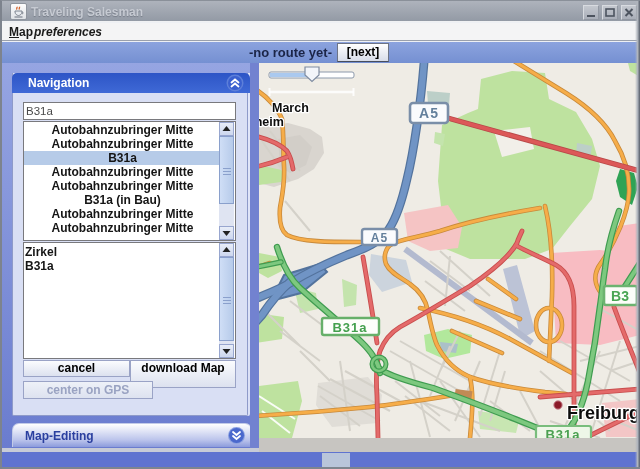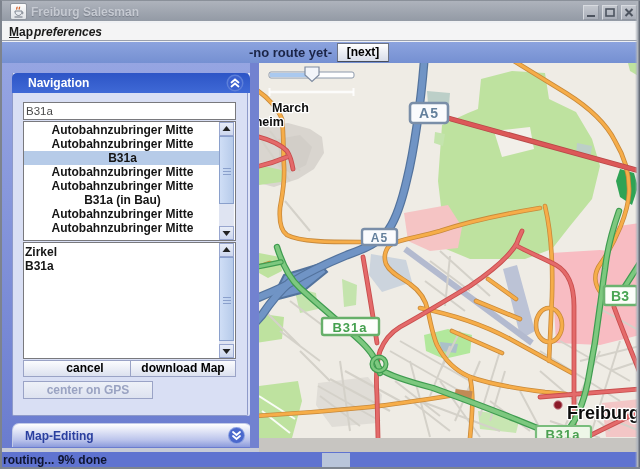--- a/index.html
+++ b/index.html
@@ -61,21 +61,21 @@
 <div class="win">
   <div class="titlebar">
     <div class="jicon">
         <svg width="15" height="15" viewBox="0 0 15 15">
           <path d="M4,8 C4,10 6,11.5 7.5,11.5 C9,11.5 11,10 11,8 L11,7 L4,7 Z" fill="#e8ebef" stroke="#7d848f" stroke-width="1"></path>
           <path d="M11,8 C12.5,8 12.5,9.8 11,10" fill="none" stroke="#7d848f" stroke-width="1"></path>
           <path d="M3.5,13 L11.5,13" stroke="#8d939d" stroke-width="1.4"></path>
           <path d="M6,5.5 C5,4.5 6.5,3.8 6,2.8 M8.5,5.5 C7.5,4.5 9,3.8 8.5,2.8" fill="none" stroke="#d2622a" stroke-width="1.3"></path>
         </svg>
       </div>
-    <span class="titletext">Freiburg Salesman</span>
+    <span class="titletext">Traveling Salesman</span>
     <div class="tbtn" style="left:581px;">
         <svg width="14" height="13" viewBox="0 0 14 13">
           <path d="M3,10 L11,10" stroke="#4d545f" stroke-width="2"></path>
         </svg>
       </div>
     <div class="tbtn" style="left:600px;">
         <svg width="14" height="13" viewBox="0 0 14 13">
           <rect x="3" y="3" width="8" height="7" fill="none" stroke="#4d545f" stroke-width="1.6"></rect>
         </svg>
       </div>
@@ -146,22 +146,22 @@
           <div class="ridge" style="top:39px;"></div>
           <div class="ridge" style="top:42px;"></div>
           <div class="ridge" style="top:45px;"></div>
         </div>
       <div class="sbbtn" style="top:101px;">
           <svg width="13" height="12" viewBox="0 0 13 12">
             <path d="M6.5,9 L10.5,4 L2.5,4 Z" fill="#222"></path>
           </svg>
         </div>
     </div>
-    <div class="btn" style="left:21px; top:297px; width:124px; height:17px; line-height:15px;">cancel</div>
-    <div class="btn" style="left:128px; top:297px; width:106px; height:17px; line-height:15px;">download Map</div>
+    <div class="btn" style="left:21px; top:297px; width:107px; height:17px; line-height:15px;">cancel</div>
+    <div class="btn" style="left:128px; top:297px; width:106px; height:28px; line-height:15px;">download Map</div>
     <div class="btn dis" style="left:21px; top:318px; width:130px; height:18px; line-height:16px;">center on GPS</div>
     <div class="mapedit">
         <span>Map-Editing</span>
         <div class="chevdn">
           <svg class="chevsvg" width="15" height="15" viewBox="0 0 15 15">
             <g stroke="#fff" stroke-width="1.8" fill="none" stroke-linecap="round">
               <path d="M4,4 L7.5,7 L11,4"></path>
               <path d="M4,8 L7.5,11 L11,8"></path>
             </g>
           </svg>
@@ -328,18 +328,17 @@
     <rect x="270" y="72" width="41" height="4" fill="#aac9ef"></rect>
     <path d="M305,66 L319,66 L319,74 L312,80.5 L305,74 Z" fill="#f2f5fa" stroke="#7e8ba0" stroke-width="1.2"></path>
     <line x1="269" y1="91" x2="354" y2="91" stroke="#ffffff" stroke-width="2.6" opacity="0.85"></line>
     <line x1="269.5" y1="87" x2="269.5" y2="95" stroke="#ffffff" stroke-width="2" opacity="0.85"></line>
     <line x1="353.5" y1="87" x2="353.5" y2="95" stroke="#ffffff" stroke-width="2" opacity="0.85"></line>
     </g>
   </svg>
   <div class="graybar"></div>
   <div class="statusstrip"></div>
   <div class="statusbar">
-      <span>routing... 9% done</span>
       <div class="statuschunk"></div>
     </div>
   <div class="statusbottom"></div>
   <div style="position:absolute; left:633px; top:0; width:5px; height:466px; background:linear-gradient(90deg, rgba(198,201,207,0), #b0b5bd 50%, #555c68);"></div>
 </div>
 
 </body></html>

